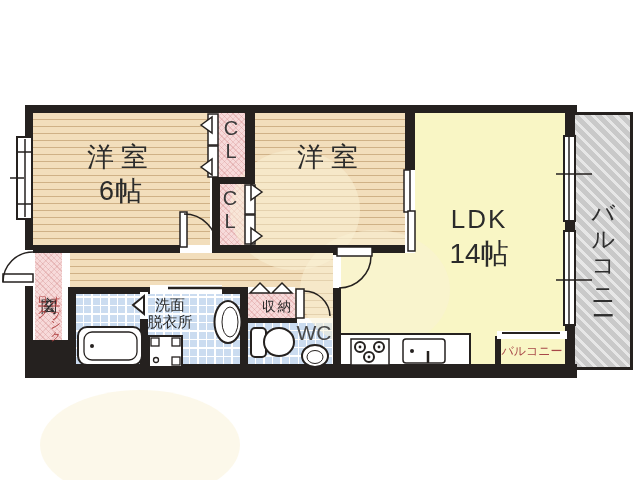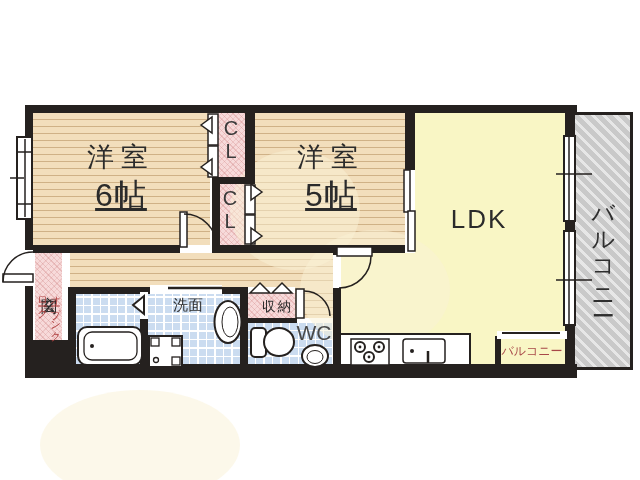--- a/index.html
+++ b/index.html
@@ -23,21 +23,21 @@
   .wall{position:absolute;background:#25211f;}
   .gapw{position:absolute;background:#ffffff;}
   .blob{position:absolute;border-radius:50%;background:rgba(250,242,214,.5);pointer-events:none;}
   .z1{z-index:1}.z2{z-index:2}.z3{z-index:3}
   svg.overlay{position:absolute;left:0;top:0;z-index:4;}
   
   .lbl{position:absolute;z-index:5;color:#2b2b2b;text-align:center;line-height:1.25;}
   .vert{writing-mode:vertical-rl;text-orientation:mixed;}
   .cl-label{word-break:break-all;line-height:23px;font-size:20px;color:#3a3a3a;}
   .big{font-size:27px;letter-spacing:7px;}
-  .big2{font-size:32px;letter-spacing:1px;text-decoration:underline;}
+  .big2{font-size:27px;letter-spacing:1px;}
 </style>
 </head>
 <body>
 
 <div id="stage">
 
   <div class="abs wood z1" style="left:33px;top:113px;width:177px;height:132px"></div>
   <div class="abs wood z1" style="left:255px;top:113px;width:150px;height:132px"></div>
   <div class="abs wood z1" style="left:70px;top:253px;width:268px;height:34px"></div>
   <div class="abs wood z1" style="left:295px;top:287px;width:38px;height:31px"></div>
@@ -164,30 +164,31 @@
 
     <path d="M 502 333 H 560" stroke="#25211f" stroke-width="2"></path>
   </svg>
 
   <div class="lbl" style="left:58px;top:141px;width:126px">
     <div class="big">洋室</div>
     <div class="big2">6帖</div>
   </div>
   <div class="lbl" style="left:268px;top:141px;width:126px">
     <div class="big">洋室</div>
-    <div class="big2">5帖</div>
   </div>
   <div class="lbl" style="left:418px;top:203px;width:122px">
     <div style="font-size:26px;letter-spacing:2px">LDK</div>
+    <div style="font-size:28px">14帖</div>
   </div>
   <div class="lbl cl-label" style="left:219px;top:117px;width:24px">CL</div>
   <div class="lbl cl-label" style="left:218px;top:187px;width:24px">CL</div>
   <div class="lbl vert" style="left:39px;top:253px;height:66px;font-size:16px;letter-spacing:3px">玄関</div>
   <div class="lbl vert" style="left:36px;top:289px;width:26px;height:50px;font-size:10.5px;line-height:13px;color:#b04040;text-align:left">オープンクローク</div>
-  <div class="lbl" style="left:146px;top:296px;width:84px;font-size:15px;line-height:17px">
+  <div class="lbl" style="left:128px;top:296px;width:84px;font-size:15px;line-height:17px">
     <div>洗面</div>
+    <div>脱衣所</div>
   </div>
   <div class="lbl" style="left:248px;top:299px;width:59px;font-size:13.5px;letter-spacing:2px">収納</div>
   <div class="lbl" style="left:291px;top:320px;width:46px;font-size:21px;color:#4a4a4a">WC</div>
   <div class="lbl" style="left:499px;top:344px;width:66px;font-size:12px;color:#a84848">バルコニー</div>
   <div class="lbl vert" style="left:589px;top:158px;height:178px;font-size:23px;letter-spacing:3px;color:#2e2e2e">バルコニー</div>
 
 </div>
 
 </body></html>

